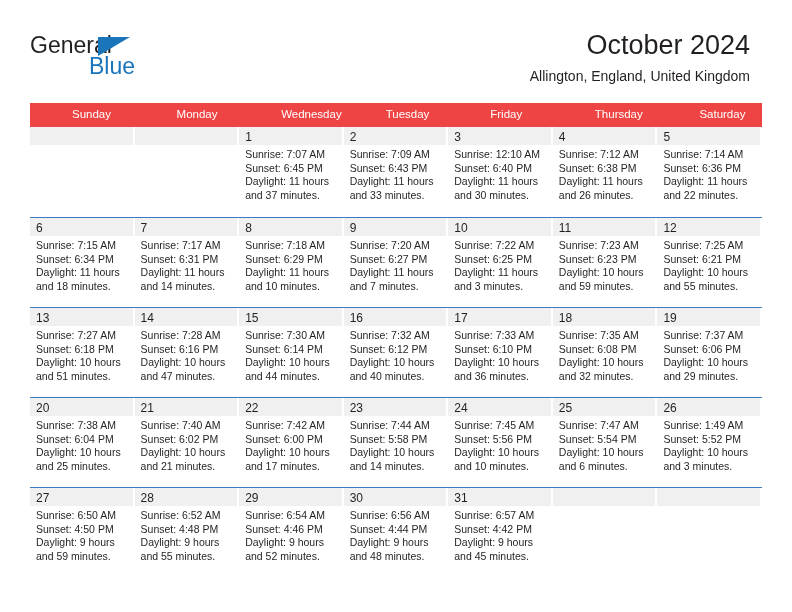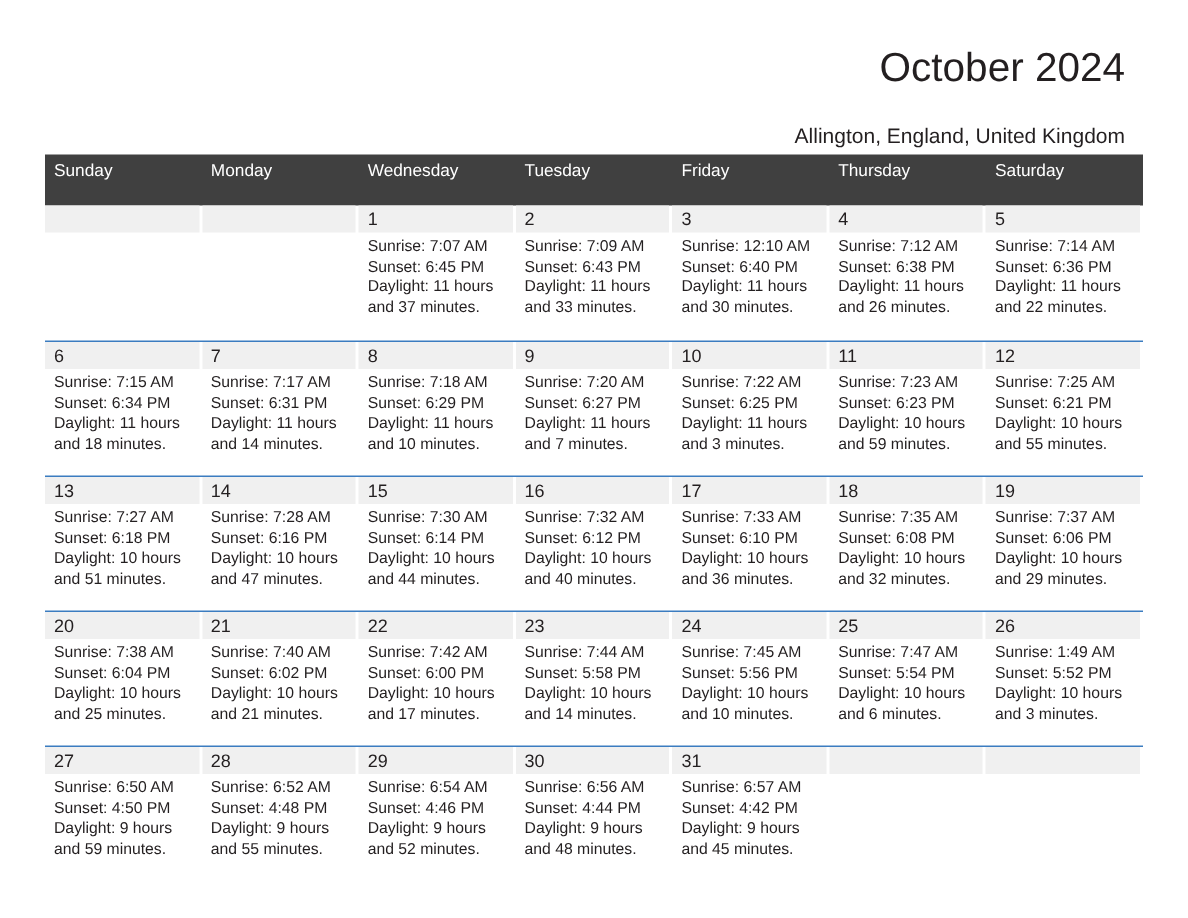--- a/index.html
+++ b/index.html
@@ -71,35 +71,36 @@
   .month-title {
     font-size: 27px;
     color: #231f20;
     line-height: 34px;
     white-space: nowrap;
   }
   .location {
     font-size: 14px;
     color: #231f20;
     line-height: 20px;
-    margin-top: 18px;
+    margin-top: 4px;
     white-space: nowrap;
   }
 
   
   .calendar {
     position: absolute;
     left: 30px;
     top: 103px;
     width: 732px;
   }
   .dow-row {
     display: flex;
-    background: #404040;
-    height: 34px;
+    background: #ef4444;
+    height: 24px;
+    padding-left: 36px;
   }
   .dow {
     flex: 0 0 104.57px;
     width: 104.57px;
     color: #ffffff;
     font-size: 11.5px;
     line-height: 22px;
     padding-left: 6px;
     box-sizing: border-box;
     white-space: nowrap;
@@ -145,20 +146,25 @@
     white-space: nowrap;
   }
 </style>
 </head>
 <body>
 
 <div class="page">
 
   <div class="top-bar">
 
+    <div class="logo">
+      <span class="logo-general">General</span>
+      <span class="logo-tri"></span>
+      <span class="logo-blue">Blue</span>
+    </div>
 
     <div class="title-block">
       <div class="month-title">October 2024</div>
       <div class="location">Allington, England, United Kingdom</div>
     </div>
 
   </div>
 
   <div class="calendar">
 

